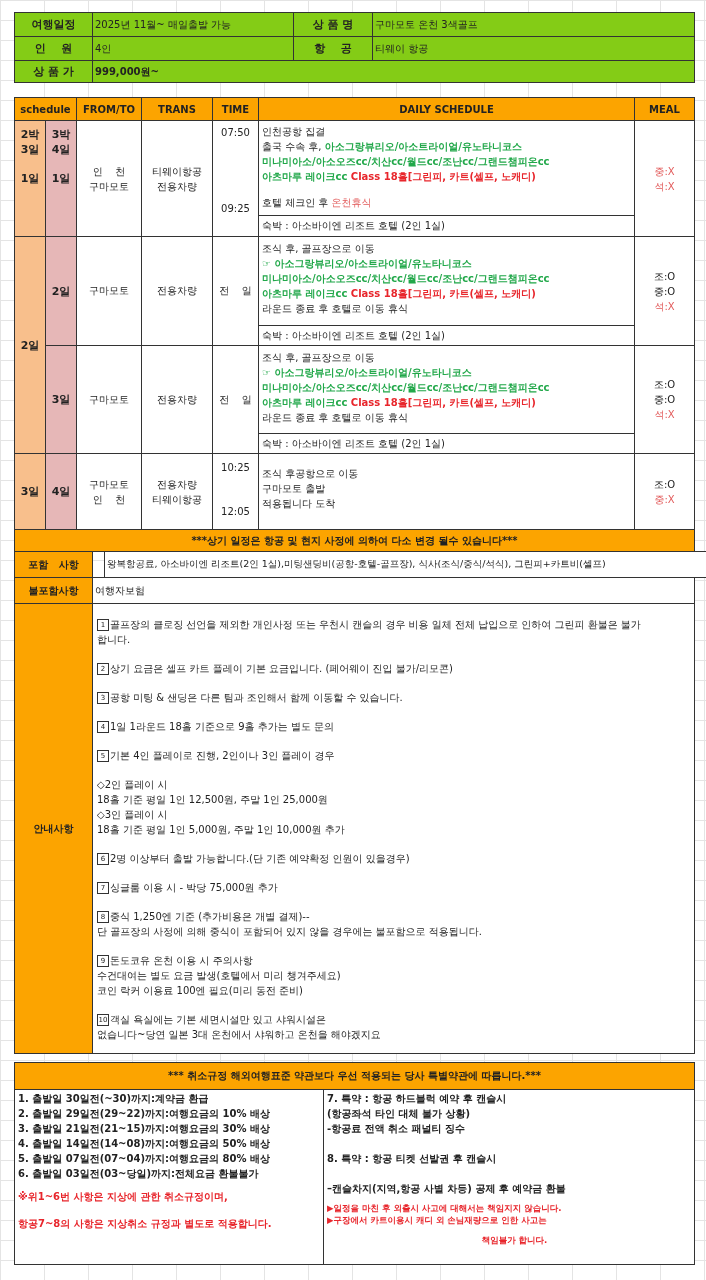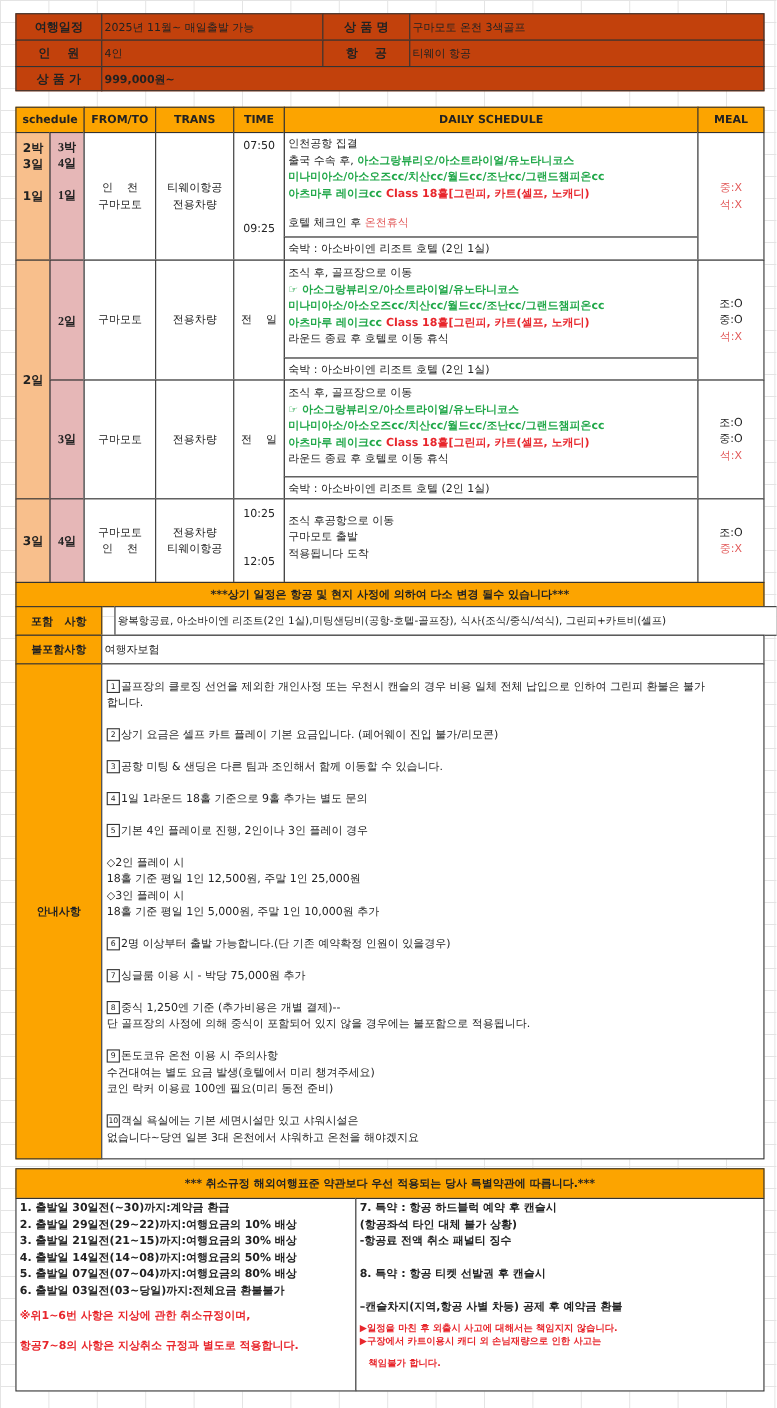--- a/index.html
+++ b/index.html
@@ -3,24 +3,24 @@
 <meta charset="utf-8">
 <style>
   html,body{margin:0;padding:0;}
   body{width:706px;height:1280px;background:#ffffff;position:relative;overflow:hidden;
     font-family:"DejaVu Sans","Liberation Sans",sans-serif;font-size:10px;color:#222;}
   .grid-bg{position:absolute;left:0;top:0;width:706px;height:1280px;
     background-image:linear-gradient(#e4e4e4 1px,transparent 1px),linear-gradient(90deg,#e4e4e4 1px,transparent 1px);
     background-size:100% 20px,44px 100%;z-index:0;}
   .abs{position:absolute;box-sizing:border-box;z-index:1;}
   .b{border:1px solid #333;}
-  .cream{background:#c2410c;}
+  .cream{background:#84cc16;}
   .orange{background:#fca400;}
   .peach{background:#f8bf8c;}
-  .pink{background:#e6b7b7;font-family:Liberation Serif, serif;}
+  .pink{background:#e6b7b7;}
   .white{background:#fff;}
   .center{display:flex;align-items:center;justify-content:center;text-align:center;}
   .vcenter{display:flex;align-items:center;}
   .bold{font-weight:bold;}
   .green{color:#22a84a;font-weight:bold;}
   .red{color:#e8262c;font-weight:bold;}
   .pinkred{color:#e25a5a;}
   .line{white-space:nowrap;line-height:15px;}
   .small{font-size:9.5px;margin-left:12px;}
   .notes p{margin:0;line-height:15px;white-space:nowrap;}
@@ -211,14 +211,14 @@
   <p>(항공좌석  타인  대체 불가 상황)</p>
   <p>-항공료 전액 취소  패널티 징수</p>
   <div style="height:15px"></div>
   <p>8.  특약  :  항공  티켓  선발권  후  캔슬시</p>
   <div style="height:15px"></div>
   <p>–캔슬차지(지역,항공 사별 차등) 공제  후 예약금 환불</p>
   <div style="height:6px"></div>
   <p class="red" style="font-size:8.5px;line-height:12px;">▶일정을 마친 후 외출시 사고에 대해서는 책임지지 않습니다.</p>
   <p class="red" style="font-size:8.5px;line-height:12px;">▶구장에서 카트이용시 캐디 외 손님재량으로 인한 사고는</p>
   <div style="height:8px"></div>
-  <p class="red" style="font-size:8.5px;line-height:12px;padding-left:8px;">책임불가 합니다.</p>
+  <p class="red" style="font-size:8.5px;line-height:12px;padding-left:8px;text-align:center;">책임불가 합니다.</p>
 </div>
 
 </body></html>

